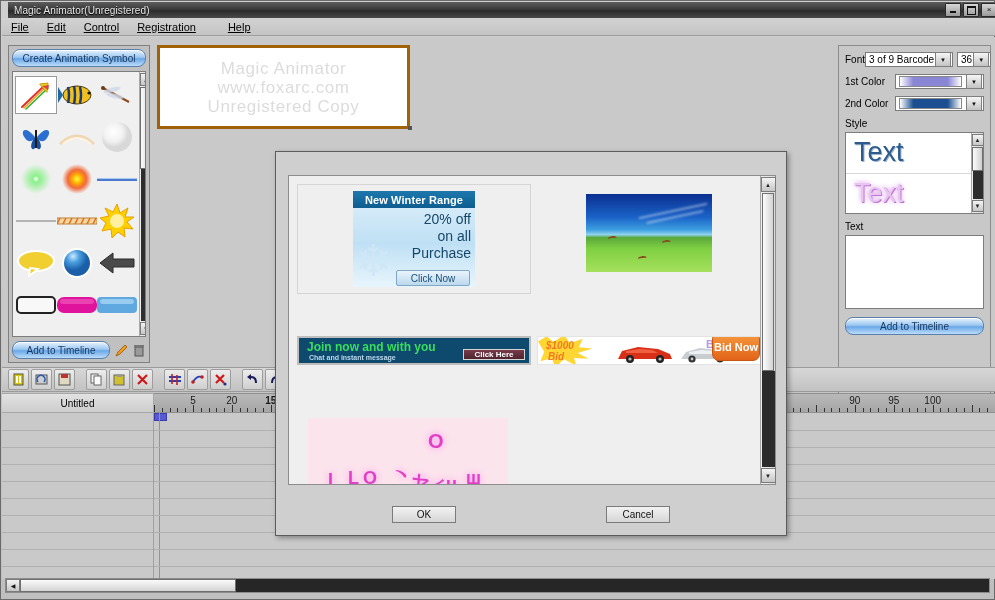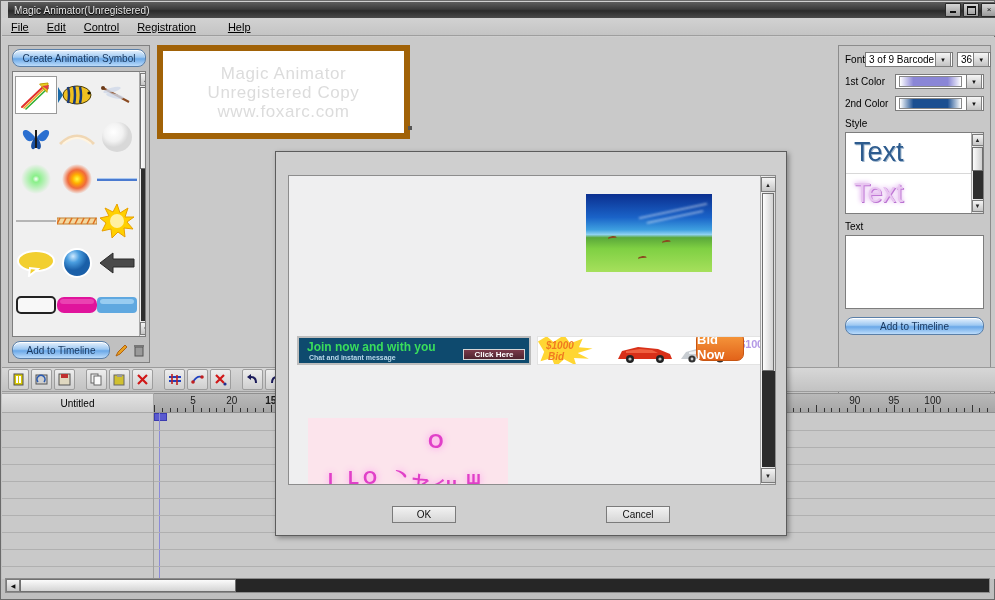--- a/index.html
+++ b/index.html
@@ -67,22 +67,22 @@
     display:flex;align-items:center;justify-content:center;font-size:6px;color:#222;}
   .vsb-thumb{width:10px;background:linear-gradient(90deg,#fcfcfc,#cfcfcf);
     border:1px solid #6f6f6f;}
   .vsb-track{flex:1;width:11px;background:#2e2e2e;}
   .toolpanel-foot{display:flex;align-items:center;gap:4px;margin-top:4px;}
   .toolpanel-foot .btn-blue{flex:1;}
   .mini-icon{width:14px;height:14px;display:flex;align-items:center;
     justify-content:center;font-size:10px;}
 
   
-  .canvas-outer{position:absolute;left:155px;top:8px;width:253px;height:94px;
-    background:#fff;border:6px solid #a16207;box-sizing:border-box;padding-left:9px;}
+  .canvas-outer{position:absolute;left:155px;top:8px;width:253px;height:84px;
+    background:#fff;border:3px solid #a16207;box-sizing:border-box;padding-left:9px;}
   .watermark{position:absolute;left:0;top:0;width:100%;height:100%;
     display:flex;flex-direction:column;align-items:center;justify-content:center;
     color:#dcdcdc;font-size:17px;line-height:19px;letter-spacing:.6px;
     user-select:none;}
   .handle{position:absolute;width:4px;height:4px;background:#555;}
 
   
   .props{position:absolute;left:836px;top:8px;width:153px;height:349px;
     background:#c8c8c8;border:1px solid #8c8c8c;box-sizing:border-box;
     padding:6px 6px 4px 6px;}
@@ -222,23 +222,23 @@
     border:1px solid #e3e3e3;box-sizing:border-box;}
   .burst{position:absolute;left:0;top:-2px;width:62px;height:32px;background:#ffd633;
     clip-path:polygon(0% 20%,14% 4%,25% 22%,42% 0%,52% 26%,72% 12%,66% 38%,
       88% 42%,64% 56%,82% 74%,58% 72%,62% 96%,42% 76%,28% 100%,22% 72%,4% 82%,10% 52%);}
   .bid-p1{position:absolute;left:8px;top:3px;color:#f07a20;font-size:10px;
     font-weight:bold;font-style:italic;}
   .bid-p2{position:absolute;left:10px;top:14px;color:#f07a20;font-size:10px;
     font-weight:bold;font-style:italic;}
   .bid-at{position:absolute;right:3px;top:1px;color:#b49ae6;font-size:11px;
     font-weight:bold;letter-spacing:-.2px;}
-  .bidnow{position:absolute;right:22px;bottom:3px;width:48px;height:29px;
+  .bidnow{position:absolute;right:6px;bottom:3px;width:48px;height:29px;
     background:linear-gradient(#f79b3e,#e2631a);border-radius:7px;
-    border:1px solid #c75512;color:#fff;font-size:13px;font-weight:bold;
+    border:1px solid #c75512;color:#fff;font-size:11px;font-weight:bold;
     display:flex;align-items:center;justify-content:center;box-sizing:border-box;}
 
   
   .pink{width:200px;height:80px;background:#fce4ec;position:relative;
     overflow:hidden;}
   .glyph{position:absolute;color:#e040c8;font-size:18px;font-weight:bold;
     text-shadow:0 0 6px #ff9ee8,0 0 10px #ffc9f2;}
 </style>
 </head>
 <body>
@@ -455,22 +455,22 @@
                 <rect x="2" y="3" width="8" height="9" fill="#9a9a9a" stroke="#555"></rect>
                 <rect x="1" y="1" width="10" height="2" fill="#777"></rect>
               </svg>
         </div>
       </div>
     </div>
 
     <div class="canvas-outer">
       <div class="watermark">
         <div>Magic Animator</div>
+        <div>www.foxarc.com</div>
         <div>Unregistered Copy</div>
-        <div>www.foxarc.com</div>
       </div>
     </div>
     <div class="handle" style="left:406px;top:89px;"></div>
     <div class="handle" style="left:279px;top:137px;"></div>
 
     <div class="props">
       <div class="prow">
         <div class="plabel">Font</div>
         <div class="combo">
           <div class="ctext">3 of 9 Barcode</div>
@@ -750,20 +750,32 @@
     <div class="hs-arrow">◀</div>
     <div class="hs-thumb"></div>
     <div class="hs-track"></div>
   </div>
 
   <div class="dlg">
 
     <div class="dlg-body">
       <div class="dlg-scrollarea">
 
+        <div class="cell-box" style="position:absolute;left:8px;top:8px;width:234px;height:110px;">
+          <div class="winter">
+            <div class="winter-hdr">New Winter Range</div>
+            <div class="snow">❄</div>
+            <div class="winter-body">
+              <div>20% off</div>
+              <div>on all</div>
+              <div>Purchase</div>
+            </div>
+            <div class="clicknow">Click Now</div>
+          </div>
+        </div>
 
         <div style="position:absolute;left:297px;top:18px;">
           <div class="grass">
             <div class="streak" style="left:52px;top:16px;width:70px;"></div>
             <div class="streak" style="left:60px;top:22px;width:58px;"></div>
             <div class="bird" style="left:22px;top:42px;"></div>
             <div class="bird" style="left:76px;top:46px;"></div>
             <div class="bird" style="left:52px;top:62px;"></div>
           </div>
         </div>

